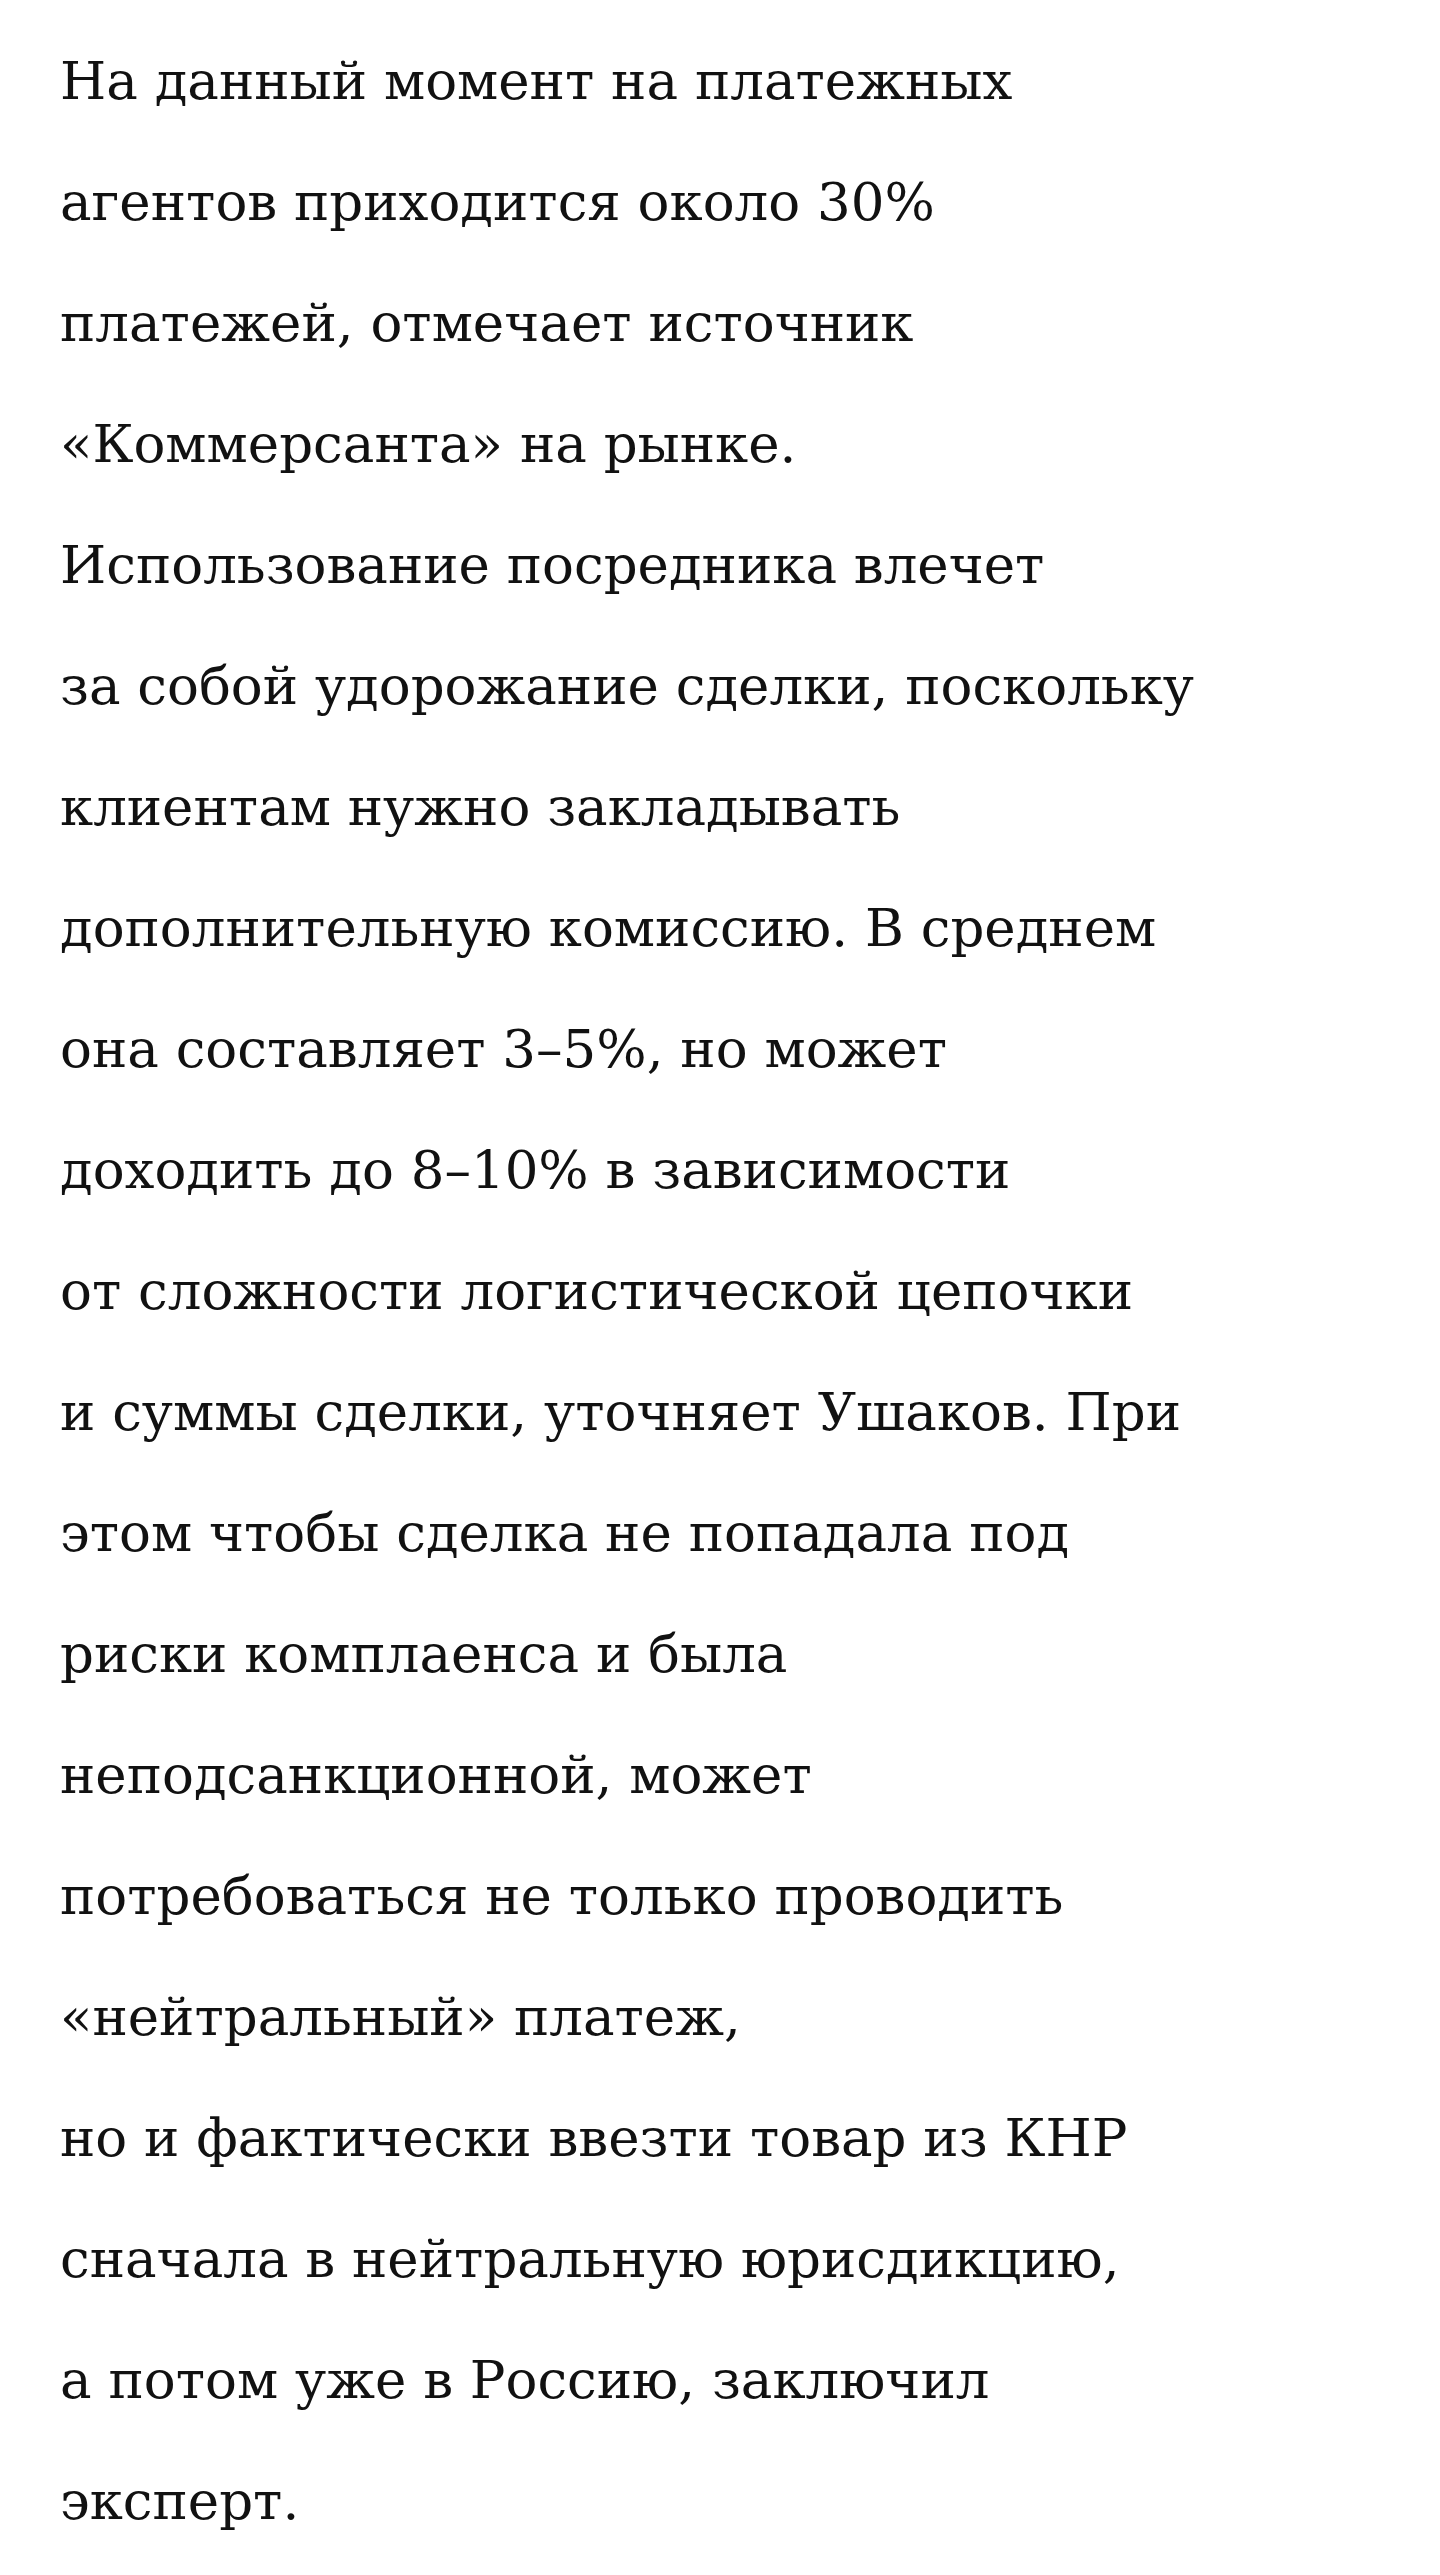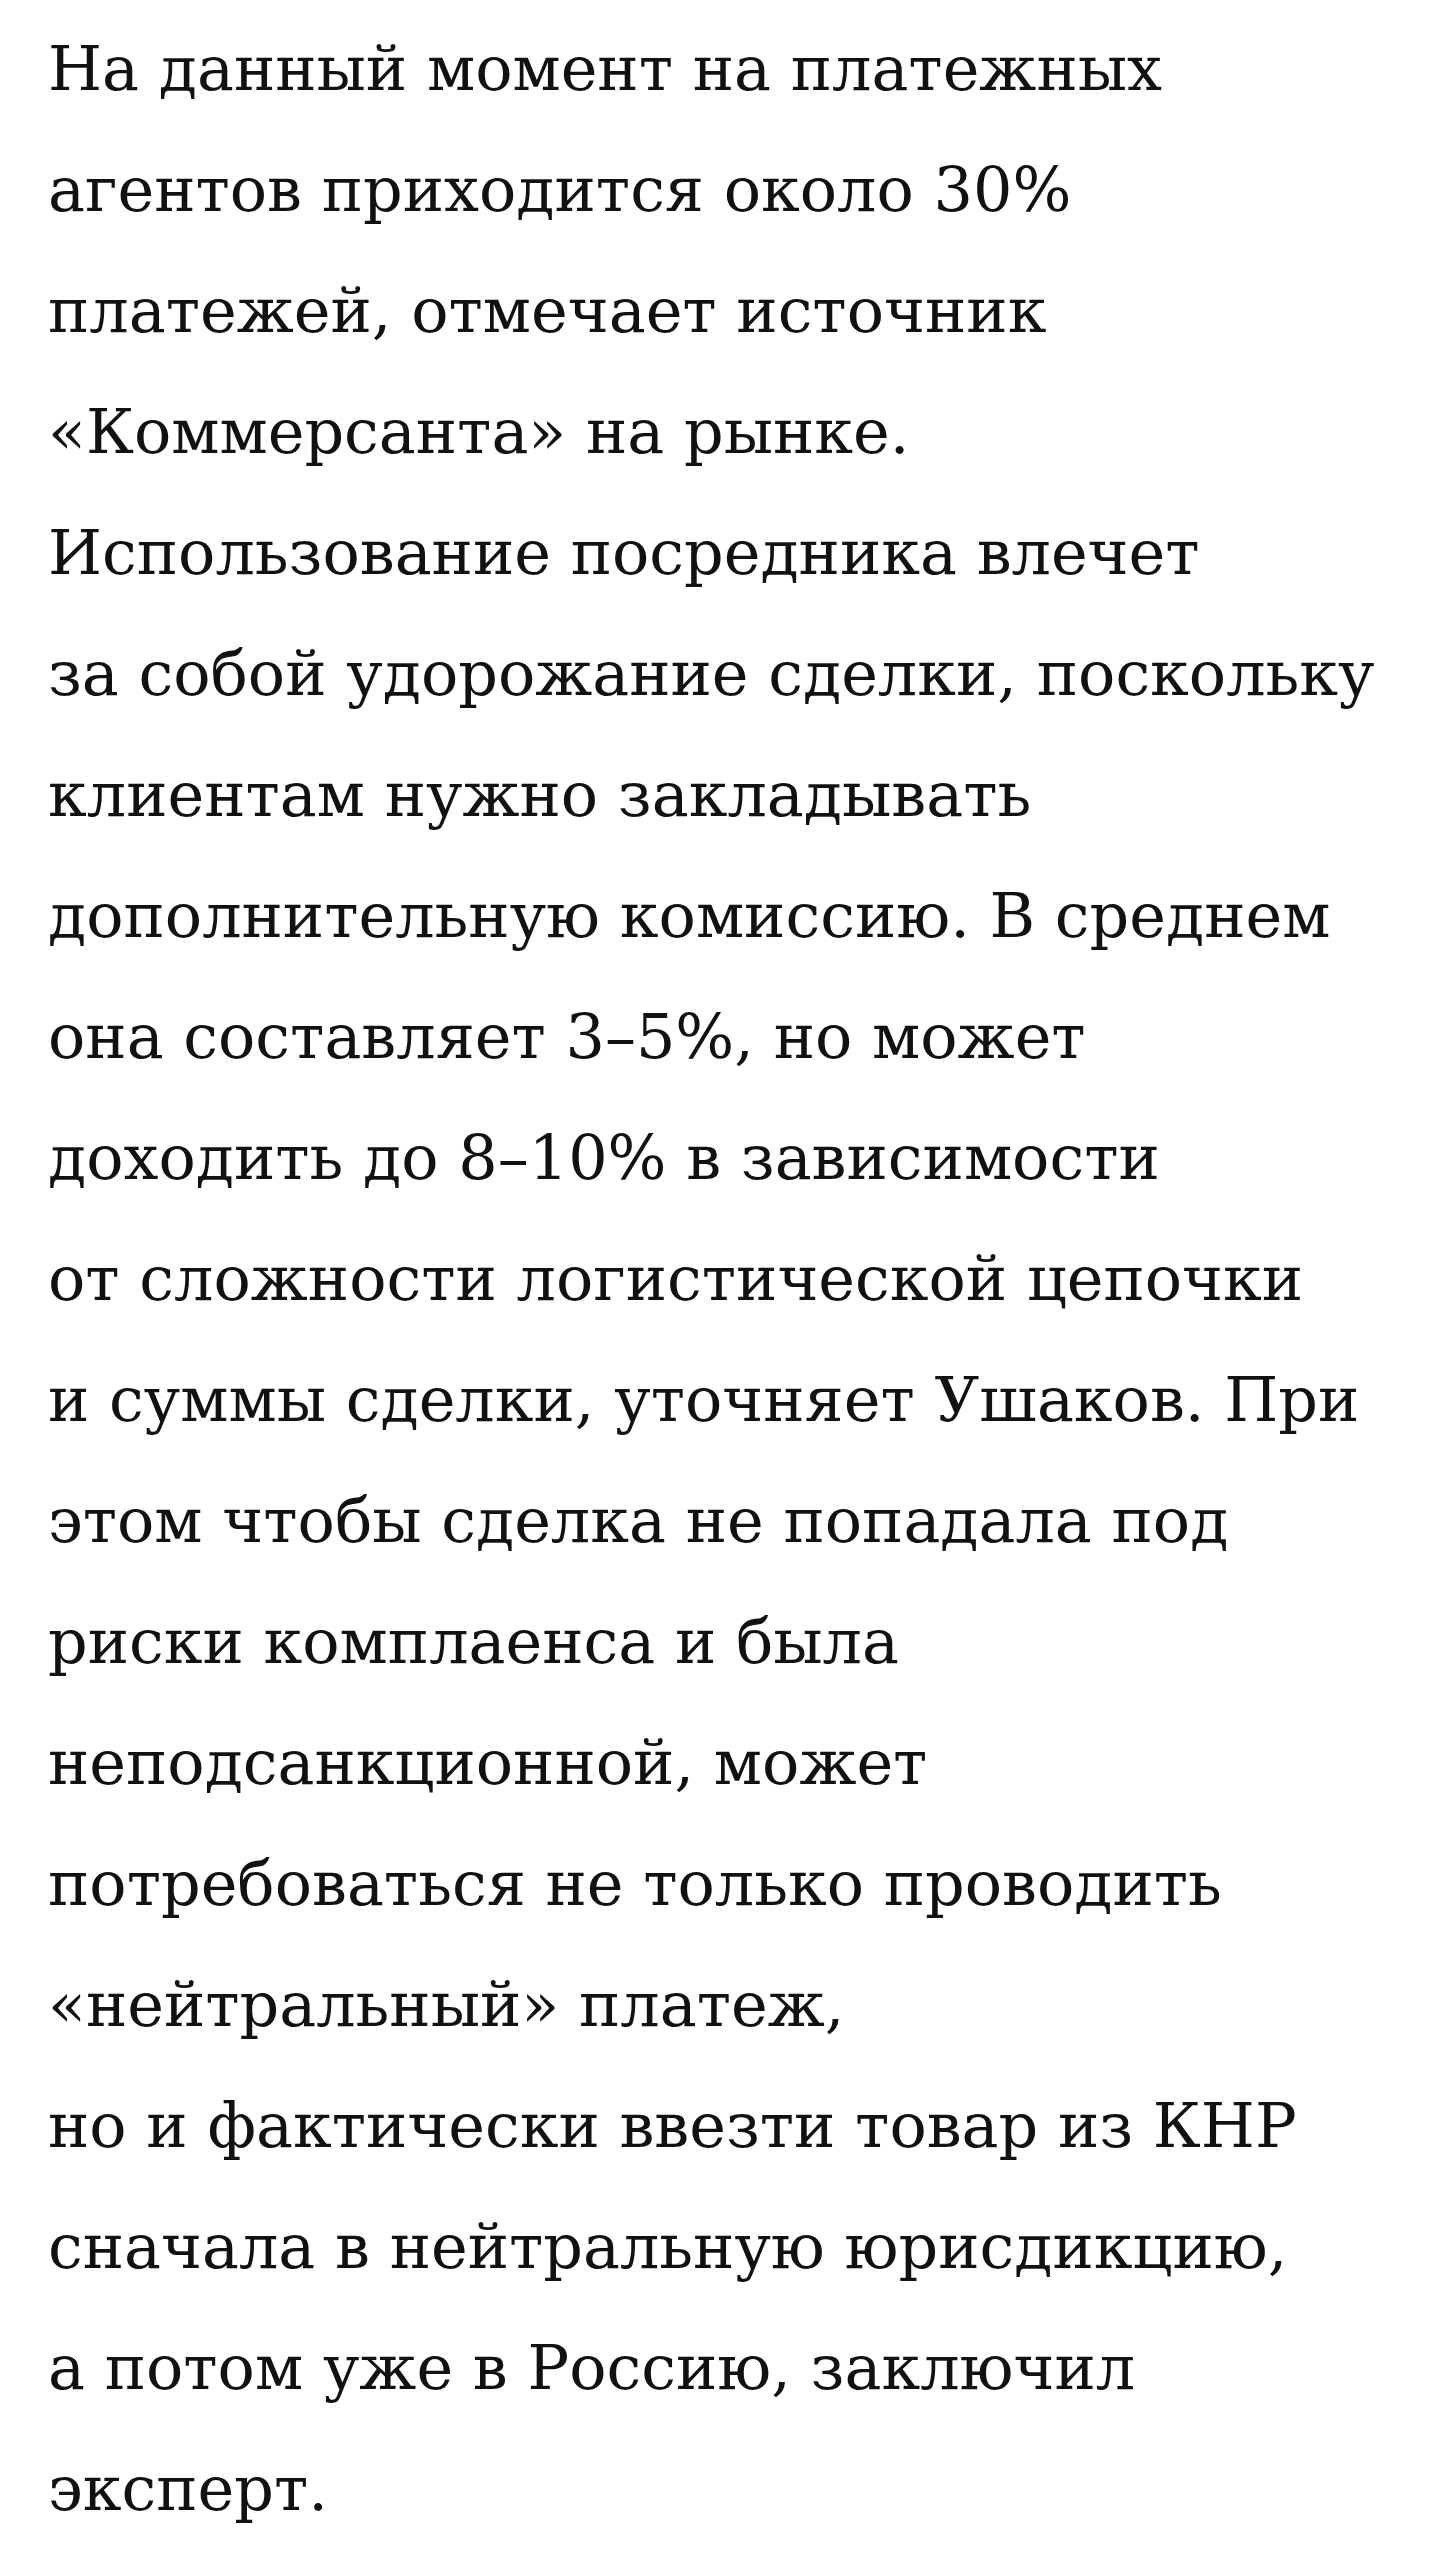--- a/index.html
+++ b/index.html
@@ -12,24 +12,24 @@
     height: 2575px;
     overflow: hidden;
   }
   .page {
     position: relative;
     width: 1440px;
     height: 2575px;
     background: #ffffff;
   }
   .article-text {
-    margin: 0;
+    margin: 12px;
     padding: 8px 16px 0 48px;
     font-family: "DejaVu Serif", "Liberation Serif", serif;
-    font-size: 62px;
+    font-size: 53px;
     line-height: 121px;
     font-weight: 400;
     color: #111111;
     white-space: pre;          
     letter-spacing: 0;
     text-rendering: optimizeLegibility;
   }
 </style>
 </head>
 <body>

